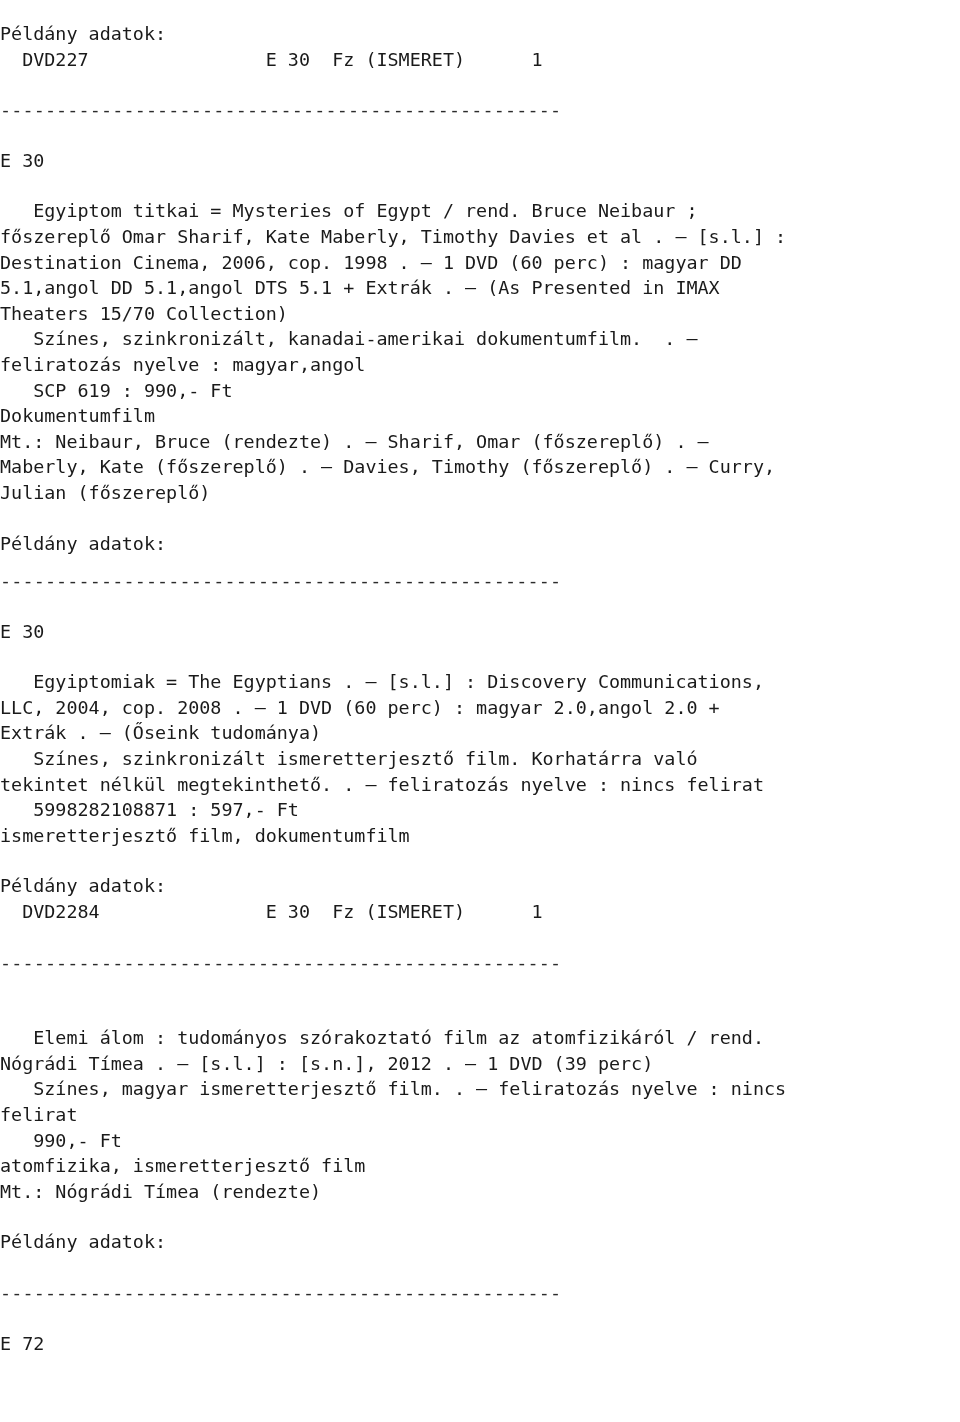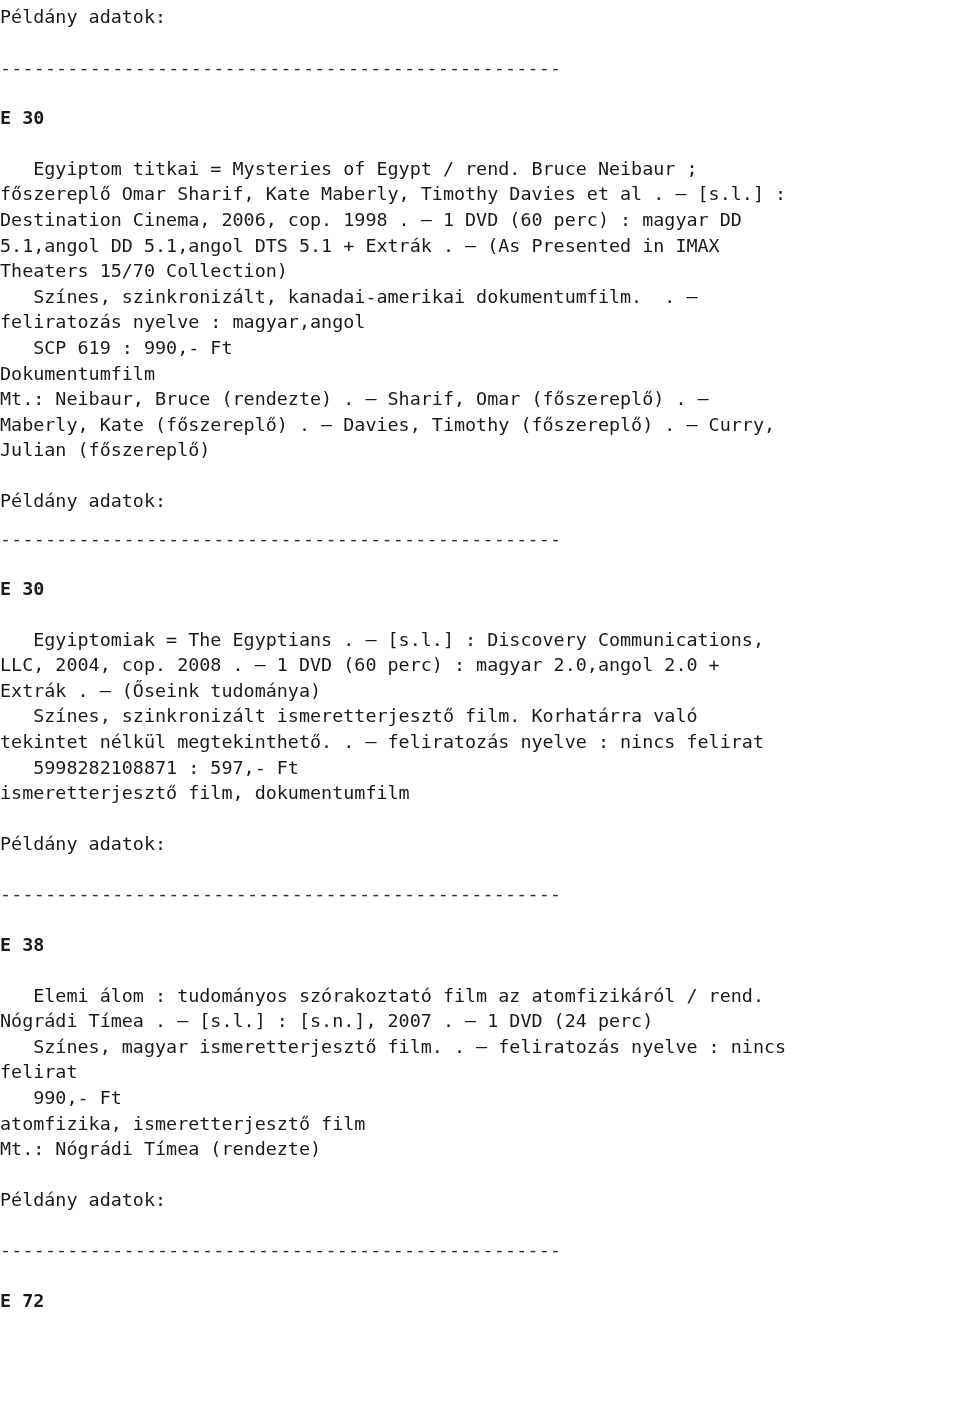--- a/index.html
+++ b/index.html
@@ -18,21 +18,21 @@
   .page {
     position: relative;
     width: 960px;
     height: 1422px;
     padding: 0;
     box-sizing: border-box;
   }
   .doc {
     position: absolute;
     left: 0px;
-    top: 4px;
+    top: 21px;
     width: 960px;
   }
   pre.block {
     margin: 0;
     padding: 0;
     font-family: "DejaVu Sans Mono", "Liberation Mono", monospace;
     font-size: 18.4px;
     line-height: 25.6px;
     letter-spacing: 0px;
     white-space: pre;
@@ -50,40 +50,40 @@
     white-space: pre;
     color: #2b2b2b;
     letter-spacing: 0.15px;
   }
   .heading {
     margin: 0;
     font-family: "DejaVu Sans Mono", "Liberation Mono", monospace;
     font-size: 18.4px;
     line-height: 25.6px;
     white-space: pre;
-    font-weight: bold;
   }
   .copy-label {
     margin: 0;
     font-family: "DejaVu Sans Mono", "Liberation Mono", monospace;
     font-size: 18.4px;
     line-height: 25.6px;
     white-space: pre;
   }
   .record { margin: 0; padding: 0; }
   .section { margin: 0; padding: 0; }
 </style>
 </head>
 <body>
 
 <div class="page">
   <div class="doc">
 
     <div class="section">
       <pre class="block copy-label">Példány adatok:</pre>
+      <pre class="block">  DVD227                E 30  Fz (ISMERET)      1</pre>
     </div>
 
     <div class="spacer-md"></div>
 
     <pre class="rule">--------------------------------------------------</pre>
 
     <div class="spacer-md"></div>
 
     <div class="record">
       <pre class="block heading">E 30</pre>
@@ -123,33 +123,33 @@
    Színes, szinkronizált ismeretterjesztő film. Korhatárra való
 tekintet nélkül megtekinthető. . — feliratozás nyelve : nincs felirat
    5998282108871 : 597,- Ft
 ismeretterjesztő film, dokumentumfilm</pre>
     </div>
 
     <div class="spacer-md"></div>
 
     <div class="section">
       <pre class="block copy-label">Példány adatok:</pre>
+      <pre class="block">  DVD2284               E 30  Fz (ISMERET)      1</pre>
     </div>
 
     <div class="spacer-md"></div>
 
     <pre class="rule">--------------------------------------------------</pre>
 
     <div class="spacer-md"></div>
 
     <div class="record">
-      <pre class="block heading">E 38</pre>
       <div class="spacer-md"></div>
       <pre class="block">   Elemi álom : tudományos szórakoztató film az atomfizikáról / rend.
-Nógrádi Tímea . — [s.l.] : [s.n.], 2007 . — 1 DVD (24 perc)
+Nógrádi Tímea . — [s.l.] : [s.n.], 2012 . — 1 DVD (39 perc)
    Színes, magyar ismeretterjesztő film. . — feliratozás nyelve : nincs
 felirat
    990,- Ft
 atomfizika, ismeretterjesztő film
 Mt.: Nógrádi Tímea (rendezte)</pre>
     </div>
 
     <div class="spacer-md"></div>
 
     <div class="section">

